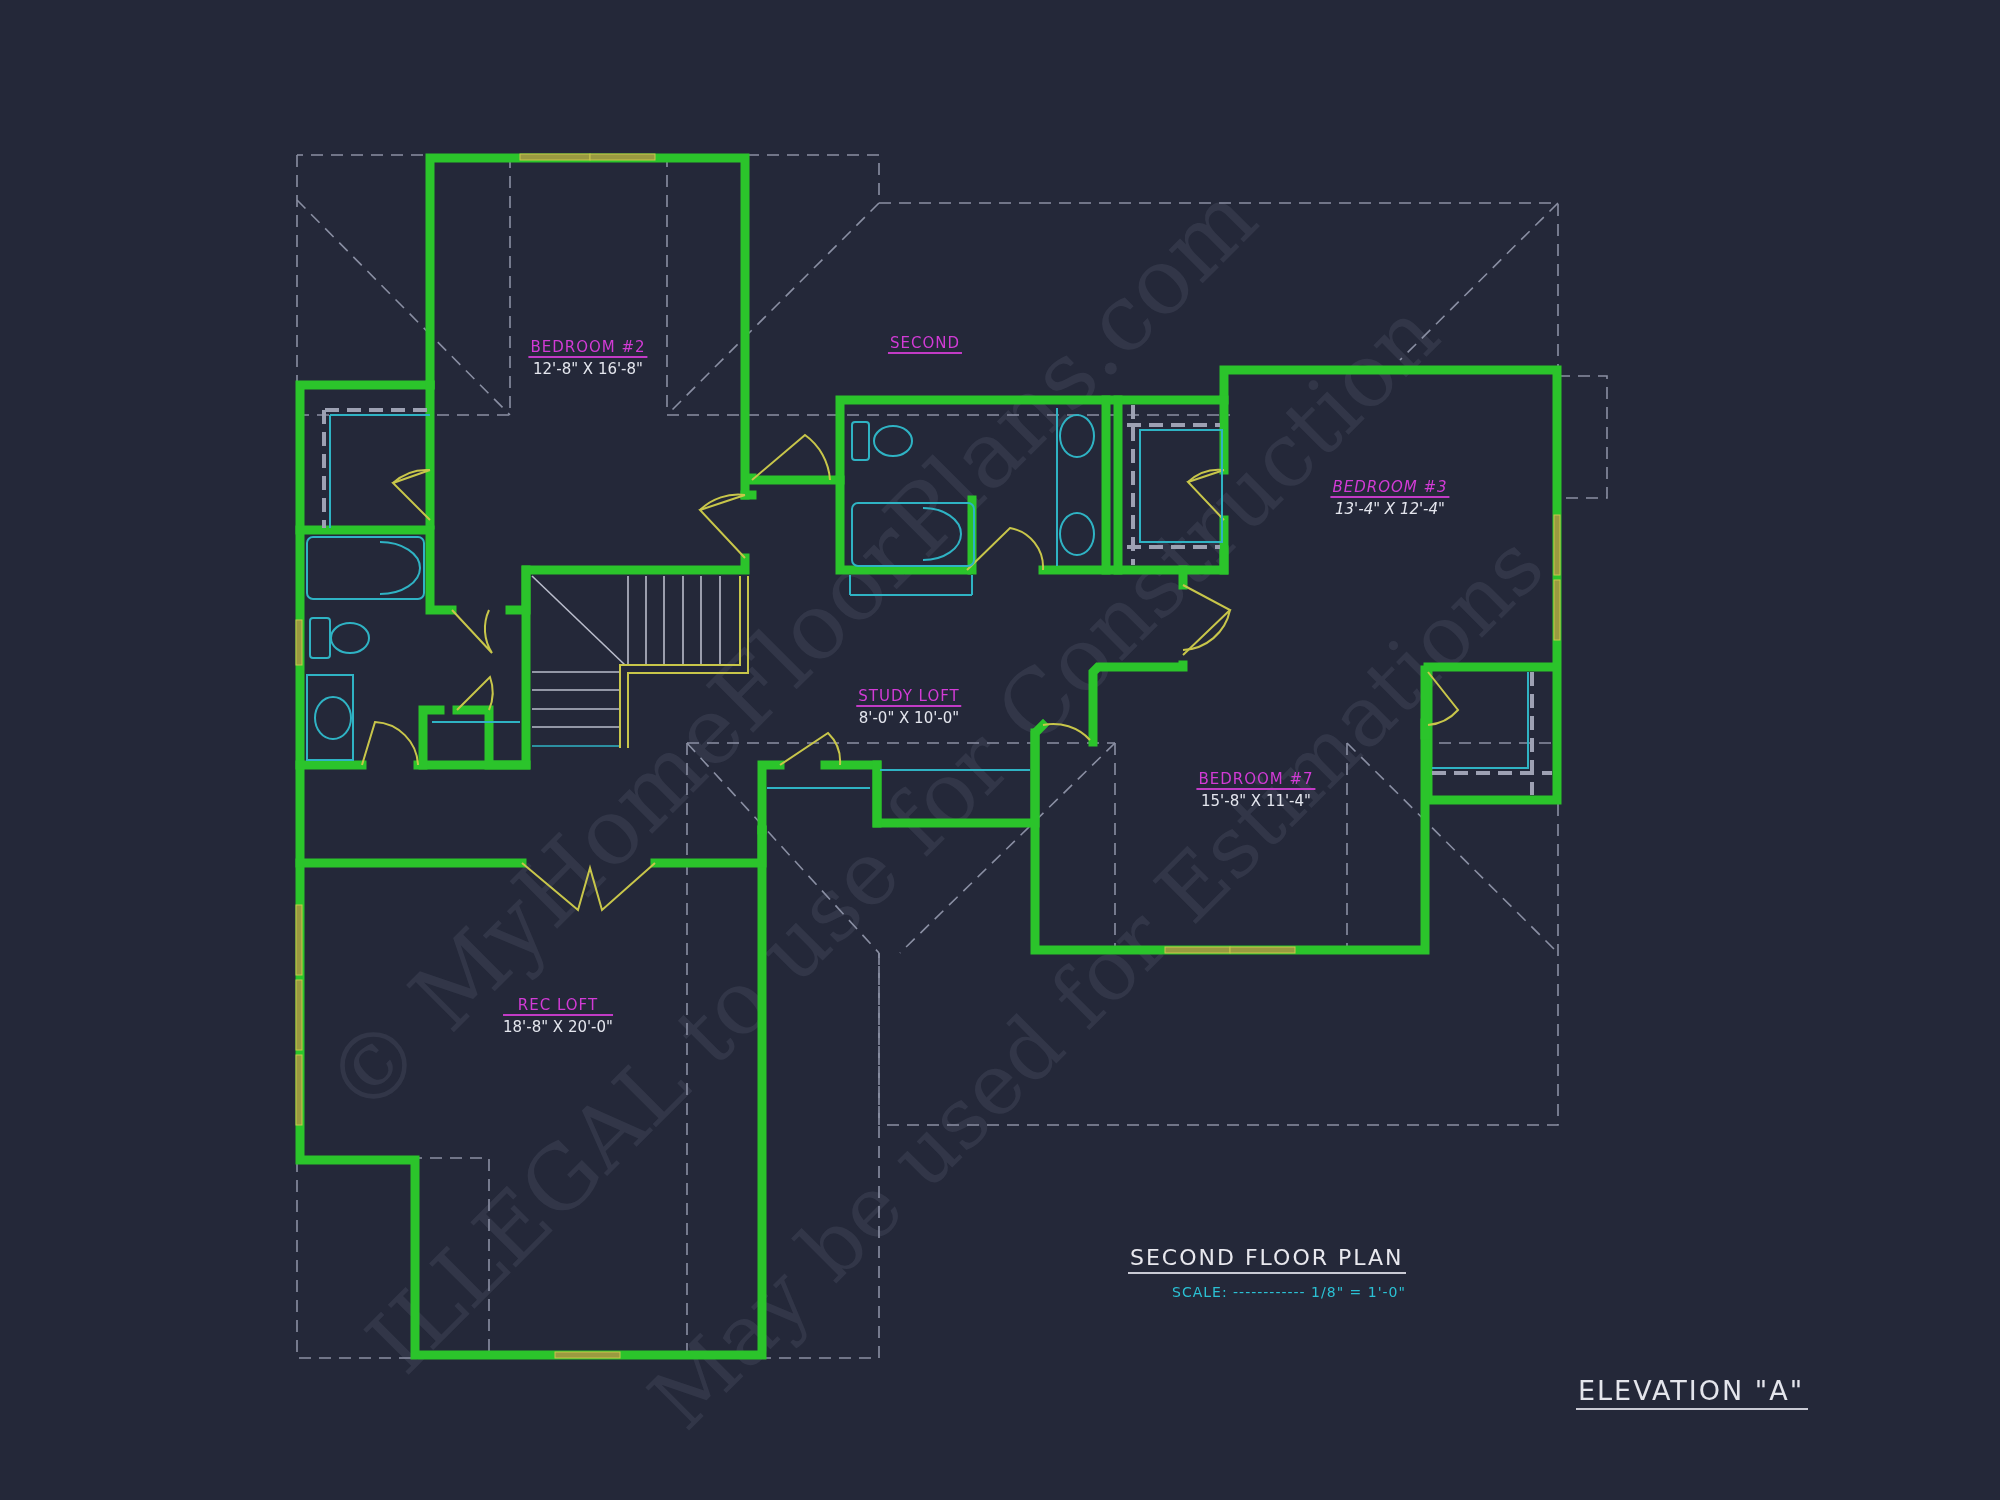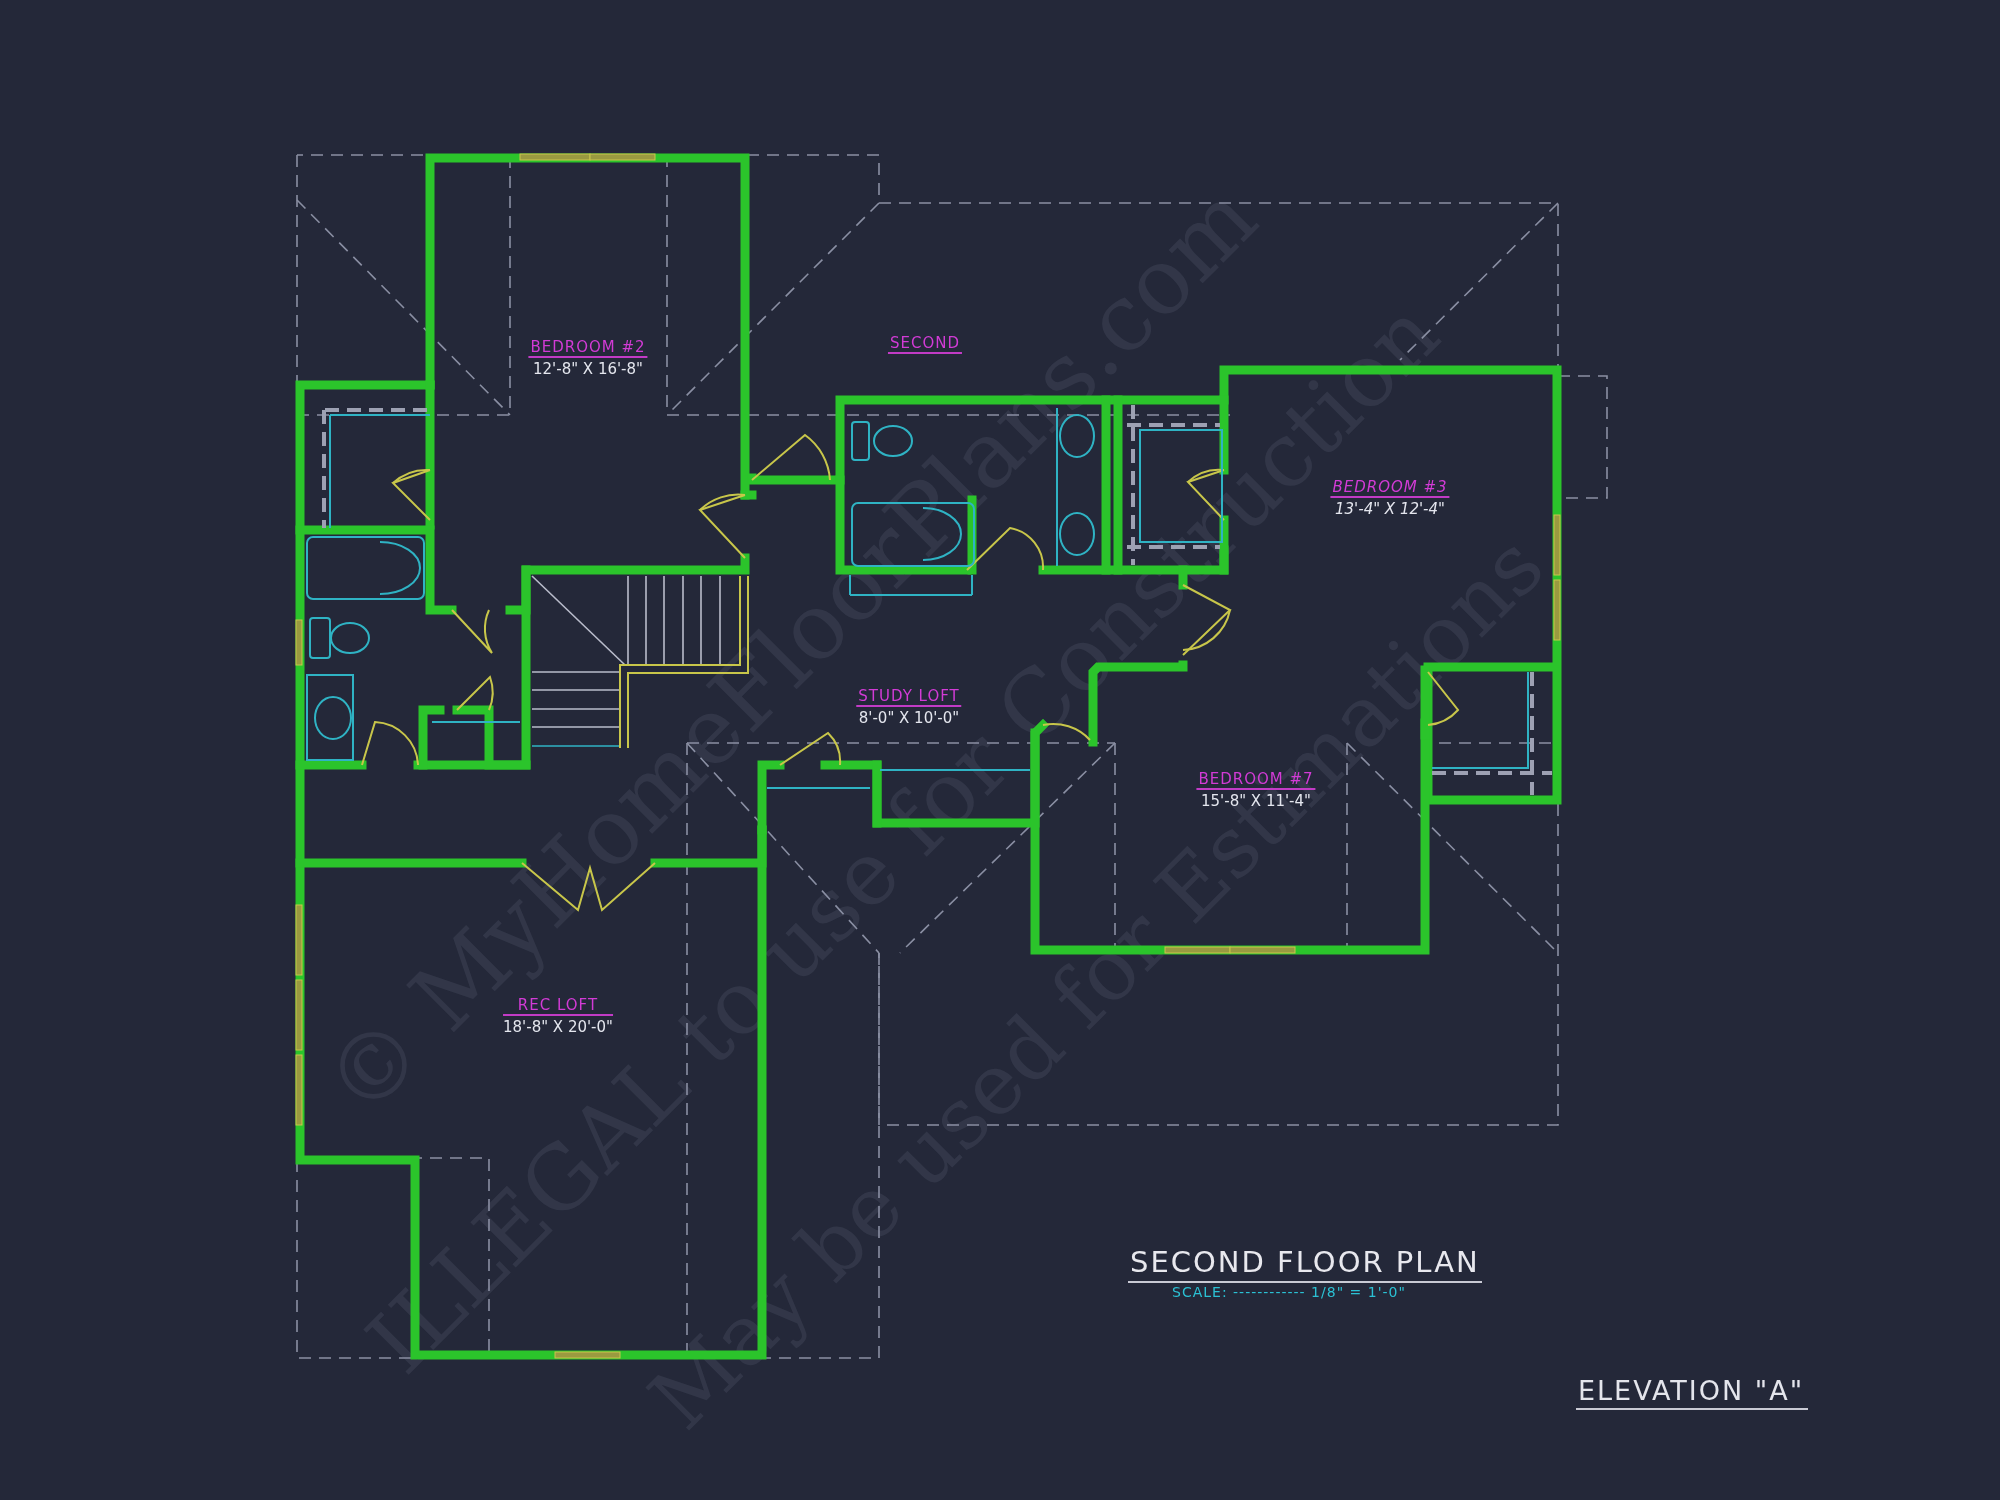--- a/index.html
+++ b/index.html
@@ -8,21 +8,21 @@
   .wall{fill:none;stroke:#2bc42b;stroke-width:9;stroke-linejoin:miter;stroke-linecap:square;}
   .dash{fill:none;stroke:#8a8fa3;stroke-width:1.6;stroke-dasharray:12 8;}
   .dashb{fill:none;stroke:#9da1b3;stroke-width:4;stroke-dasharray:14 8;}
   .fix{fill:none;stroke:#2fb3c4;stroke-width:2;}
   .door{fill:none;stroke:#c8c64a;stroke-width:2;}
   .win{fill:#9a9a40;stroke:#c8c64a;stroke-width:1;}
   .stair{stroke:#b9bccb;stroke-width:1.6;}
   .room{position:absolute;text-align:center;transform:translateX(-50%);white-space:nowrap;}
   .room .name{color:#d23bd6;font-size:15px;letter-spacing:1px;border-bottom:2px solid #c23bc6;padding:0 2px;font-family:"DejaVu Sans",sans-serif;}
   .room .dim{color:#e4e6ee;font-size:15px;margin-top:2px;font-family:"DejaVu Sans",sans-serif;}
-  .title{position:absolute;left:1128px;top:1245px;color:#e8e8ee;font-size:29px;letter-spacing:2px;border-bottom:2px solid #c9cad4;padding:0 2px 2px 2px;}
+  .title{position:absolute;left:1128px;top:1245px;color:#e8e8ee;font-size:22px;letter-spacing:2px;border-bottom:2px solid #c9cad4;padding:0 2px 2px 2px;}
   .scale{position:absolute;left:1172px;top:1284px;color:#2bc1d4;font-size:14px;letter-spacing:1px;}
   .elev{position:absolute;left:1576px;top:1375px;color:#e4e5ec;font-size:27px;letter-spacing:2px;border-bottom:2px solid #c9cad4;padding:0 4px 2px 2px;}
   .wm{position:absolute;font-family:"DejaVu Serif",serif;color:rgba(150,155,175,0.13);white-space:nowrap;transform-origin:left bottom;}
 </style>
 </head>
 <body>
 
 <div class="wm" style="left:380px;top:1030px;font-size:92px;transform:rotate(-45deg);">© MyHomeFloorPlans.com</div>
 <div class="wm" style="left:420px;top:1290px;font-size:88px;transform:rotate(-45deg);">ILLEGAL to use for Construction</div>
 <div class="wm" style="left:700px;top:1350px;font-size:84px;transform:rotate(-45deg);">May be used for Estimations</div>

